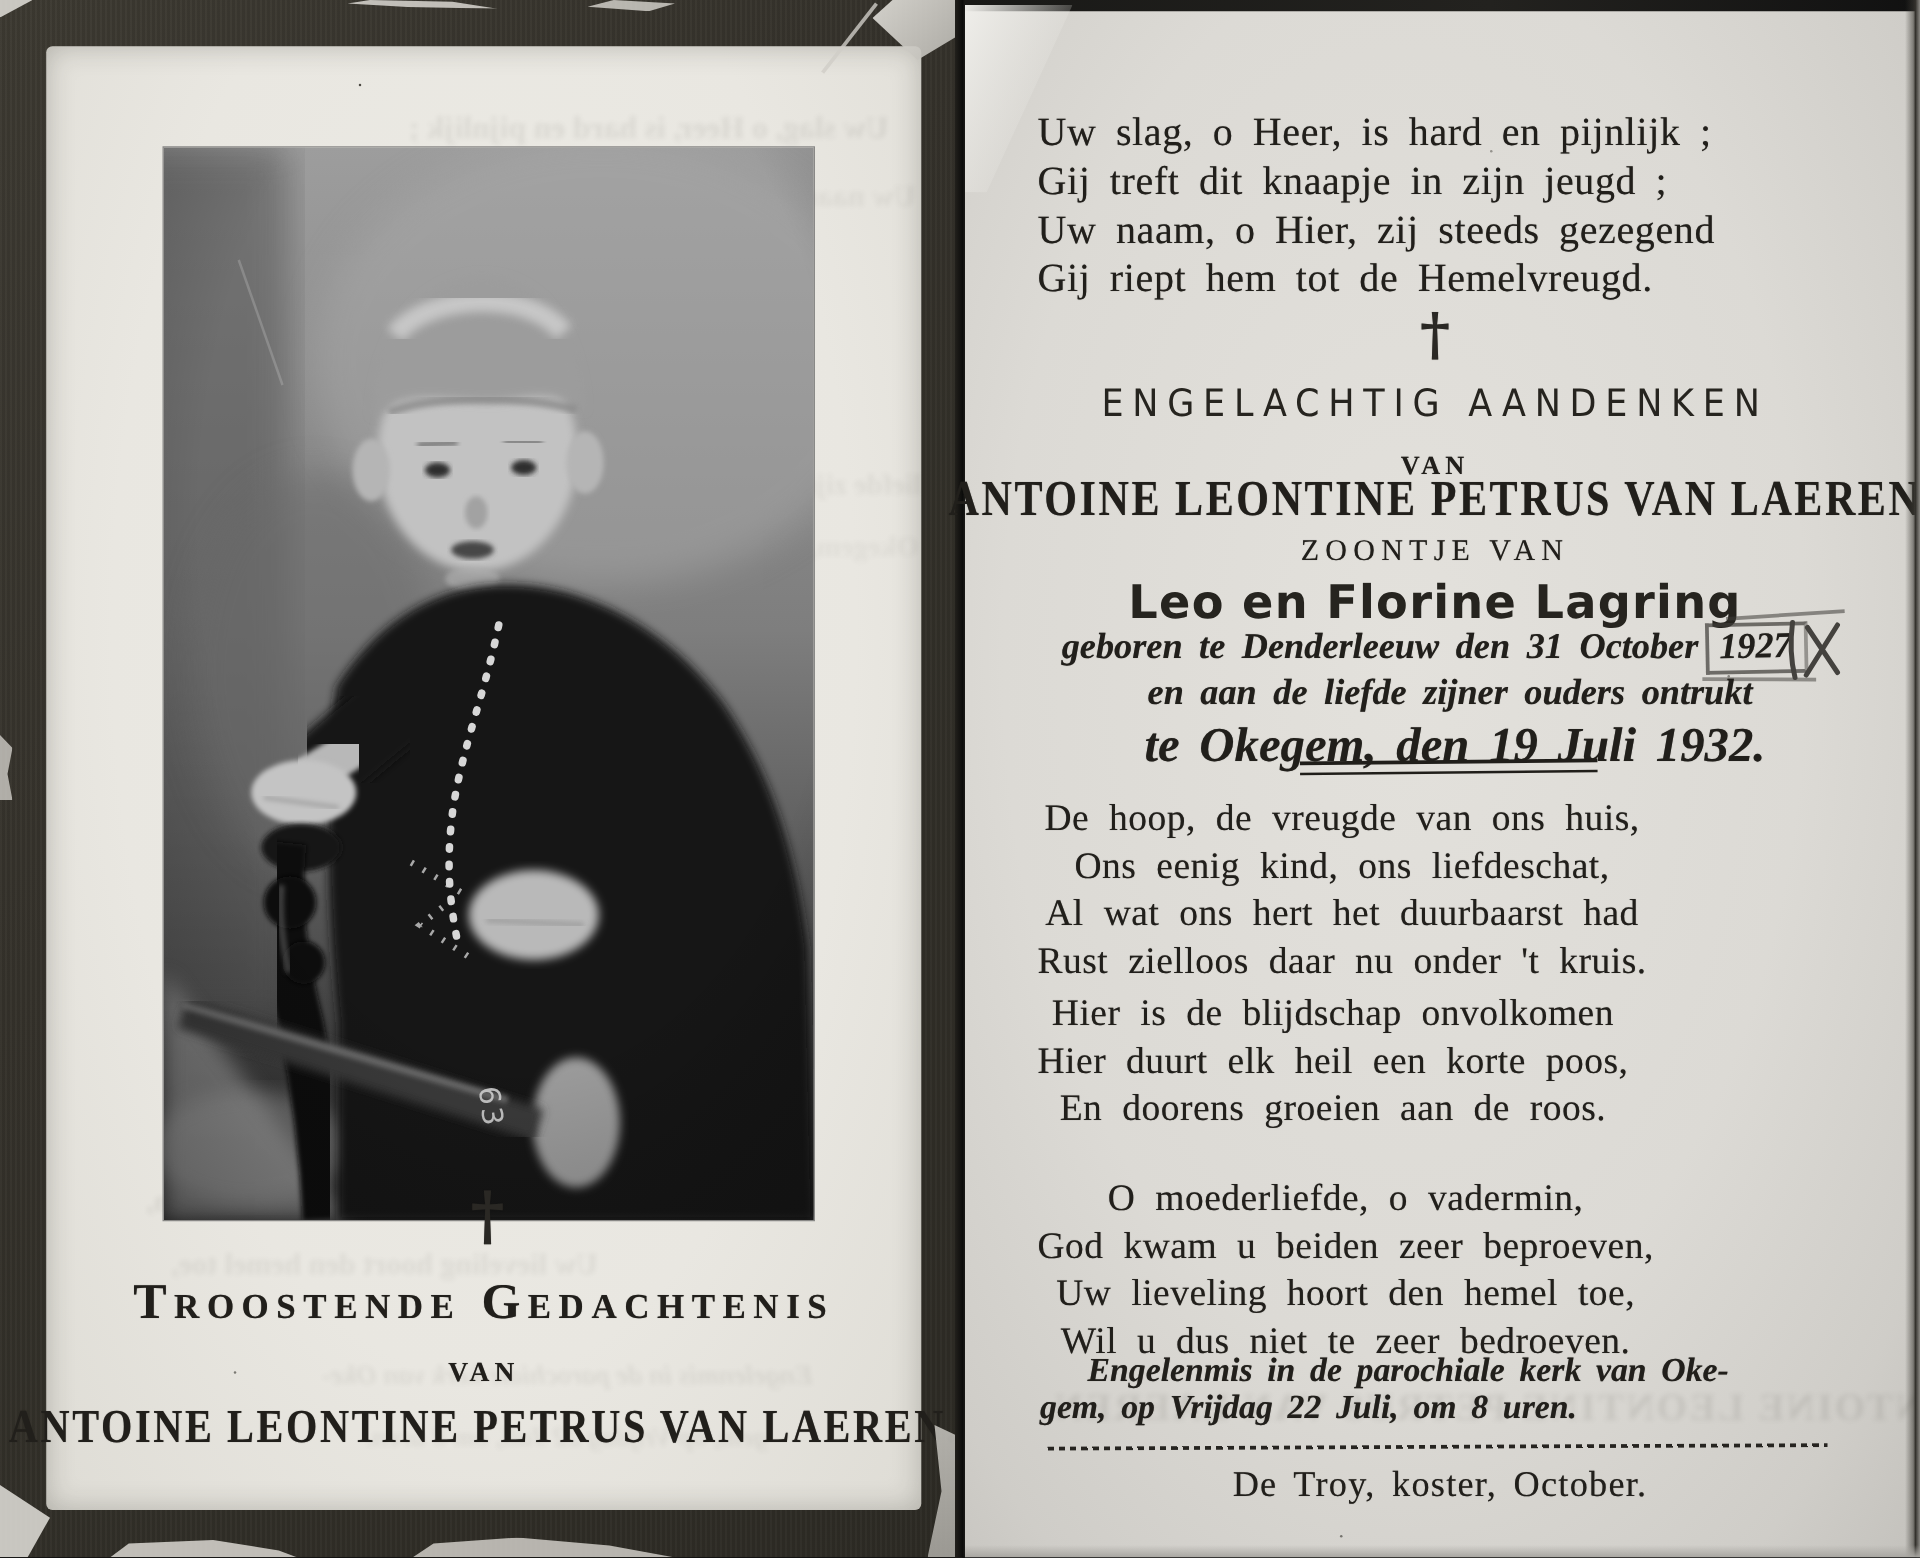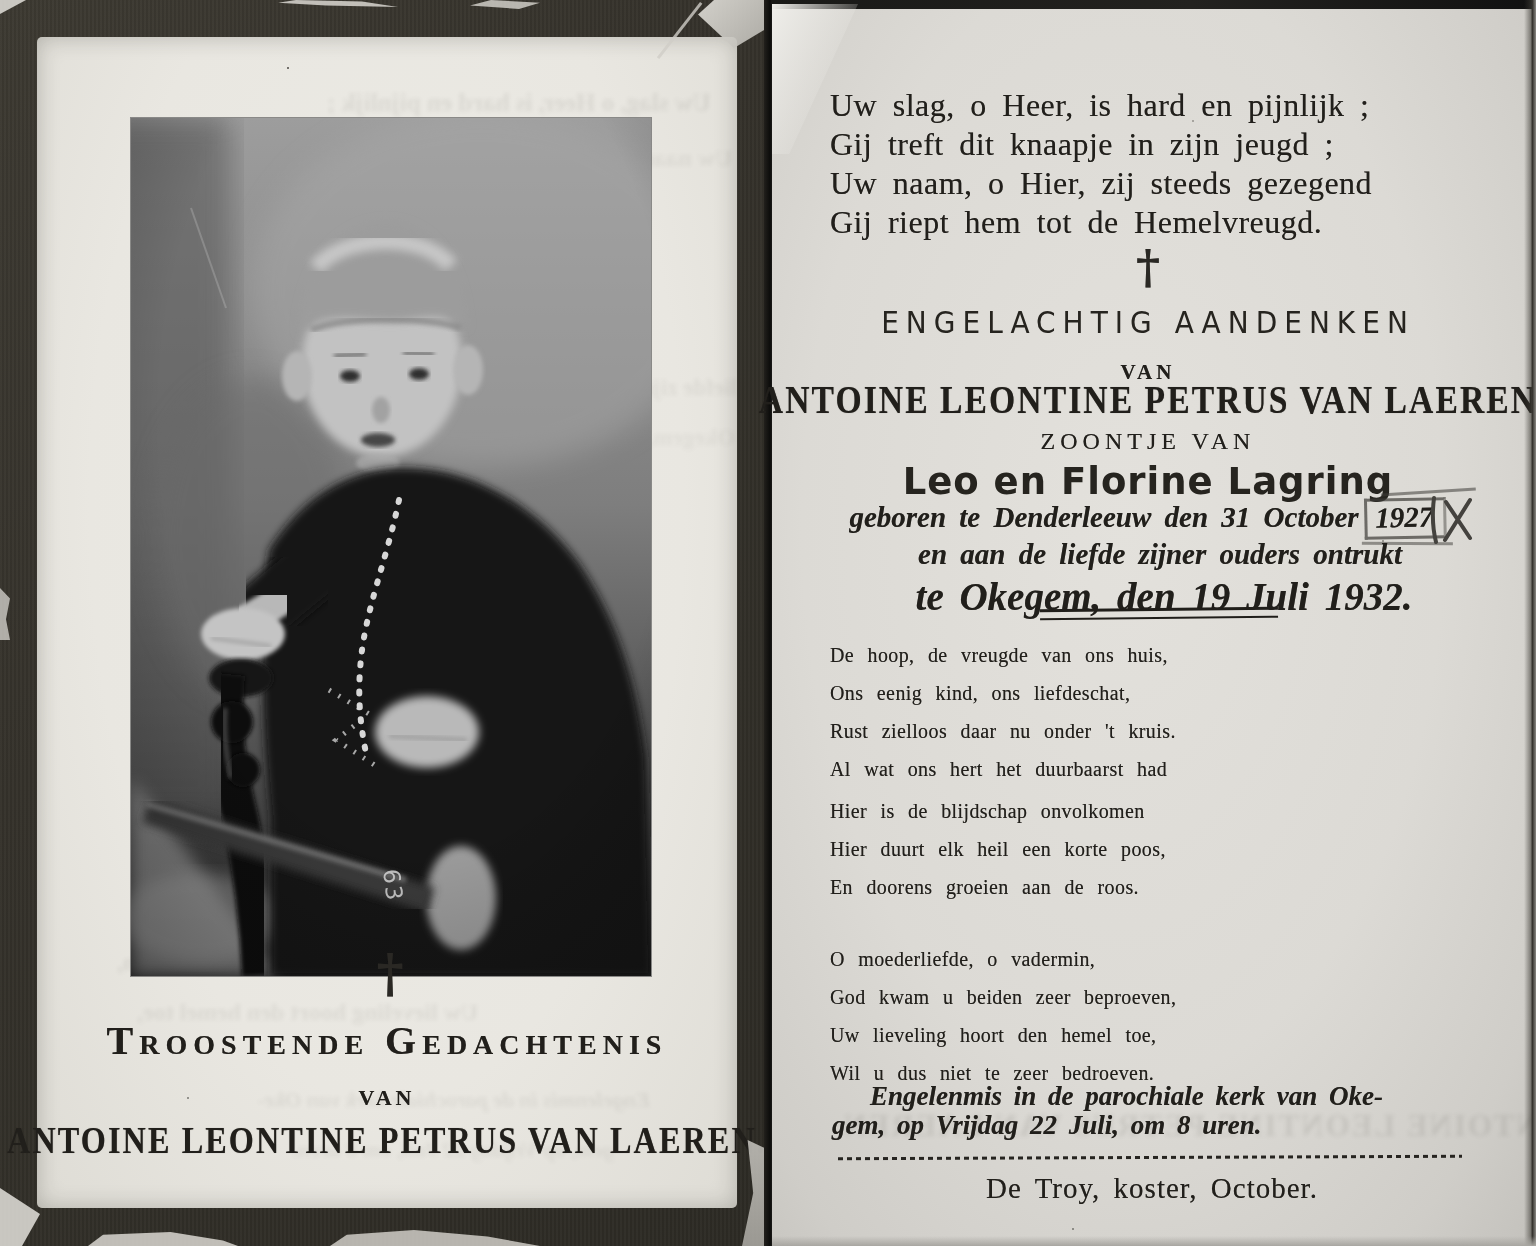--- a/index.html
+++ b/index.html
@@ -43,21 +43,21 @@
   .rc-right-edge{position:absolute;right:0;top:0;width:12px;height:100%;
     background:linear-gradient(90deg,rgba(0,0,0,0),rgba(60,58,52,.55) 55%,#34322d 70%,#8b8984 100%);}
   .rc-bottom{position:absolute;left:0;bottom:0;width:100%;height:10px;background:linear-gradient(0deg,#a8a6a1,rgba(168,166,161,0));}
   
   .ink{color:#211f1b;text-shadow:0 0 .6px rgba(40,38,34,.6);}
   .abs{position:absolute;white-space:nowrap;}
   .ctr{transform:translateX(-50%);}
   .cross{font-family:"DejaVu Serif",serif;font-weight:700;color:#2a2824;}
   .stanza div{white-space:nowrap;}
   .s1{font-size:32px;line-height:39px;letter-spacing:.5px;word-spacing:7px;}
-  .s2{font-size:20px;line-height:38px;letter-spacing:.4px;word-spacing:8px;}
+  .s2{font-size:30px;line-height:38px;letter-spacing:.4px;word-spacing:8px;text-align:center;}
   .heading-sans{font-family:"DejaVu Sans",sans-serif;font-size:28px;letter-spacing:7px;color:#26241f;transform:translateX(-50%) scaleY(1.08);}
   .small-caps{font-variant:small-caps;}
   .name-caps{font-weight:700;letter-spacing:2px;}
   .ital{font-style:italic;font-weight:700;}
   .year{display:inline-block;position:relative;padding:0 10px 2px 8px;margin-left:6px;
         border:3px solid rgba(62,60,56,.7);border-right-color:rgba(62,60,56,.45);
         transform:rotate(-1.2deg);}
   .year::before{content:"";position:absolute;left:14px;top:-10px;width:125%;height:3px;background:rgba(62,60,56,.55);transform:rotate(-2.5deg);}
   .year::after{content:"";position:absolute;left:-6px;bottom:-9px;width:120%;height:3px;background:rgba(62,60,56,.5);transform:rotate(1.5deg);}
   .pencil-mark{position:absolute;pointer-events:none;}
@@ -214,22 +214,22 @@
       <path d="M14,6 C12,22 13,38 16,50" stroke="#44423e" stroke-width="4" fill="none" stroke-linecap="round"></path>
       <path d="M26,10 L50,46 M50,8 L25,48" stroke="#44423e" stroke-width="4" fill="none" stroke-linecap="round"></path>
     </svg>
     <div class="abs ctr ink ital" style="left:376px;top:538px;font-size:29px;word-spacing:6px;margin-left:12px;">en aan de liefde zijner ouders ontrukt</div>
     <div class="abs ctr ink ital" style="left:376px;top:574px;font-size:39px;word-spacing:6px;margin-left:16px;">te Okegem, den 19 Juli 1932.</div>
     <div class="double-rule" style="left:268px;top:608px;width:238px;"></div>
 
     <div class="abs stanza s2 ink" style="left:58px;top:636px;">
       <div>De hoop, de vreugde van ons huis,</div>
       <div>Ons eenig kind, ons liefdeschat,</div>
+      <div>Al wat ons hert het duurbaarst had</div>
       <div>Rust zielloos daar nu onder 't kruis.</div>
-      <div>Al wat ons hert het duurbaarst had</div>
     </div>
 
     <div class="abs stanza s2 ink" style="left:58px;top:792px;">
       <div>Hier is de blijdschap onvolkomen</div>
       <div>Hier duurt elk heil een korte poos,</div>
       <div>En doorens groeien aan de roos.</div>
     </div>
 
     <div class="abs stanza s2 ink" style="left:58px;top:940px;">
       <div>O moederliefde, o vadermin,</div>

